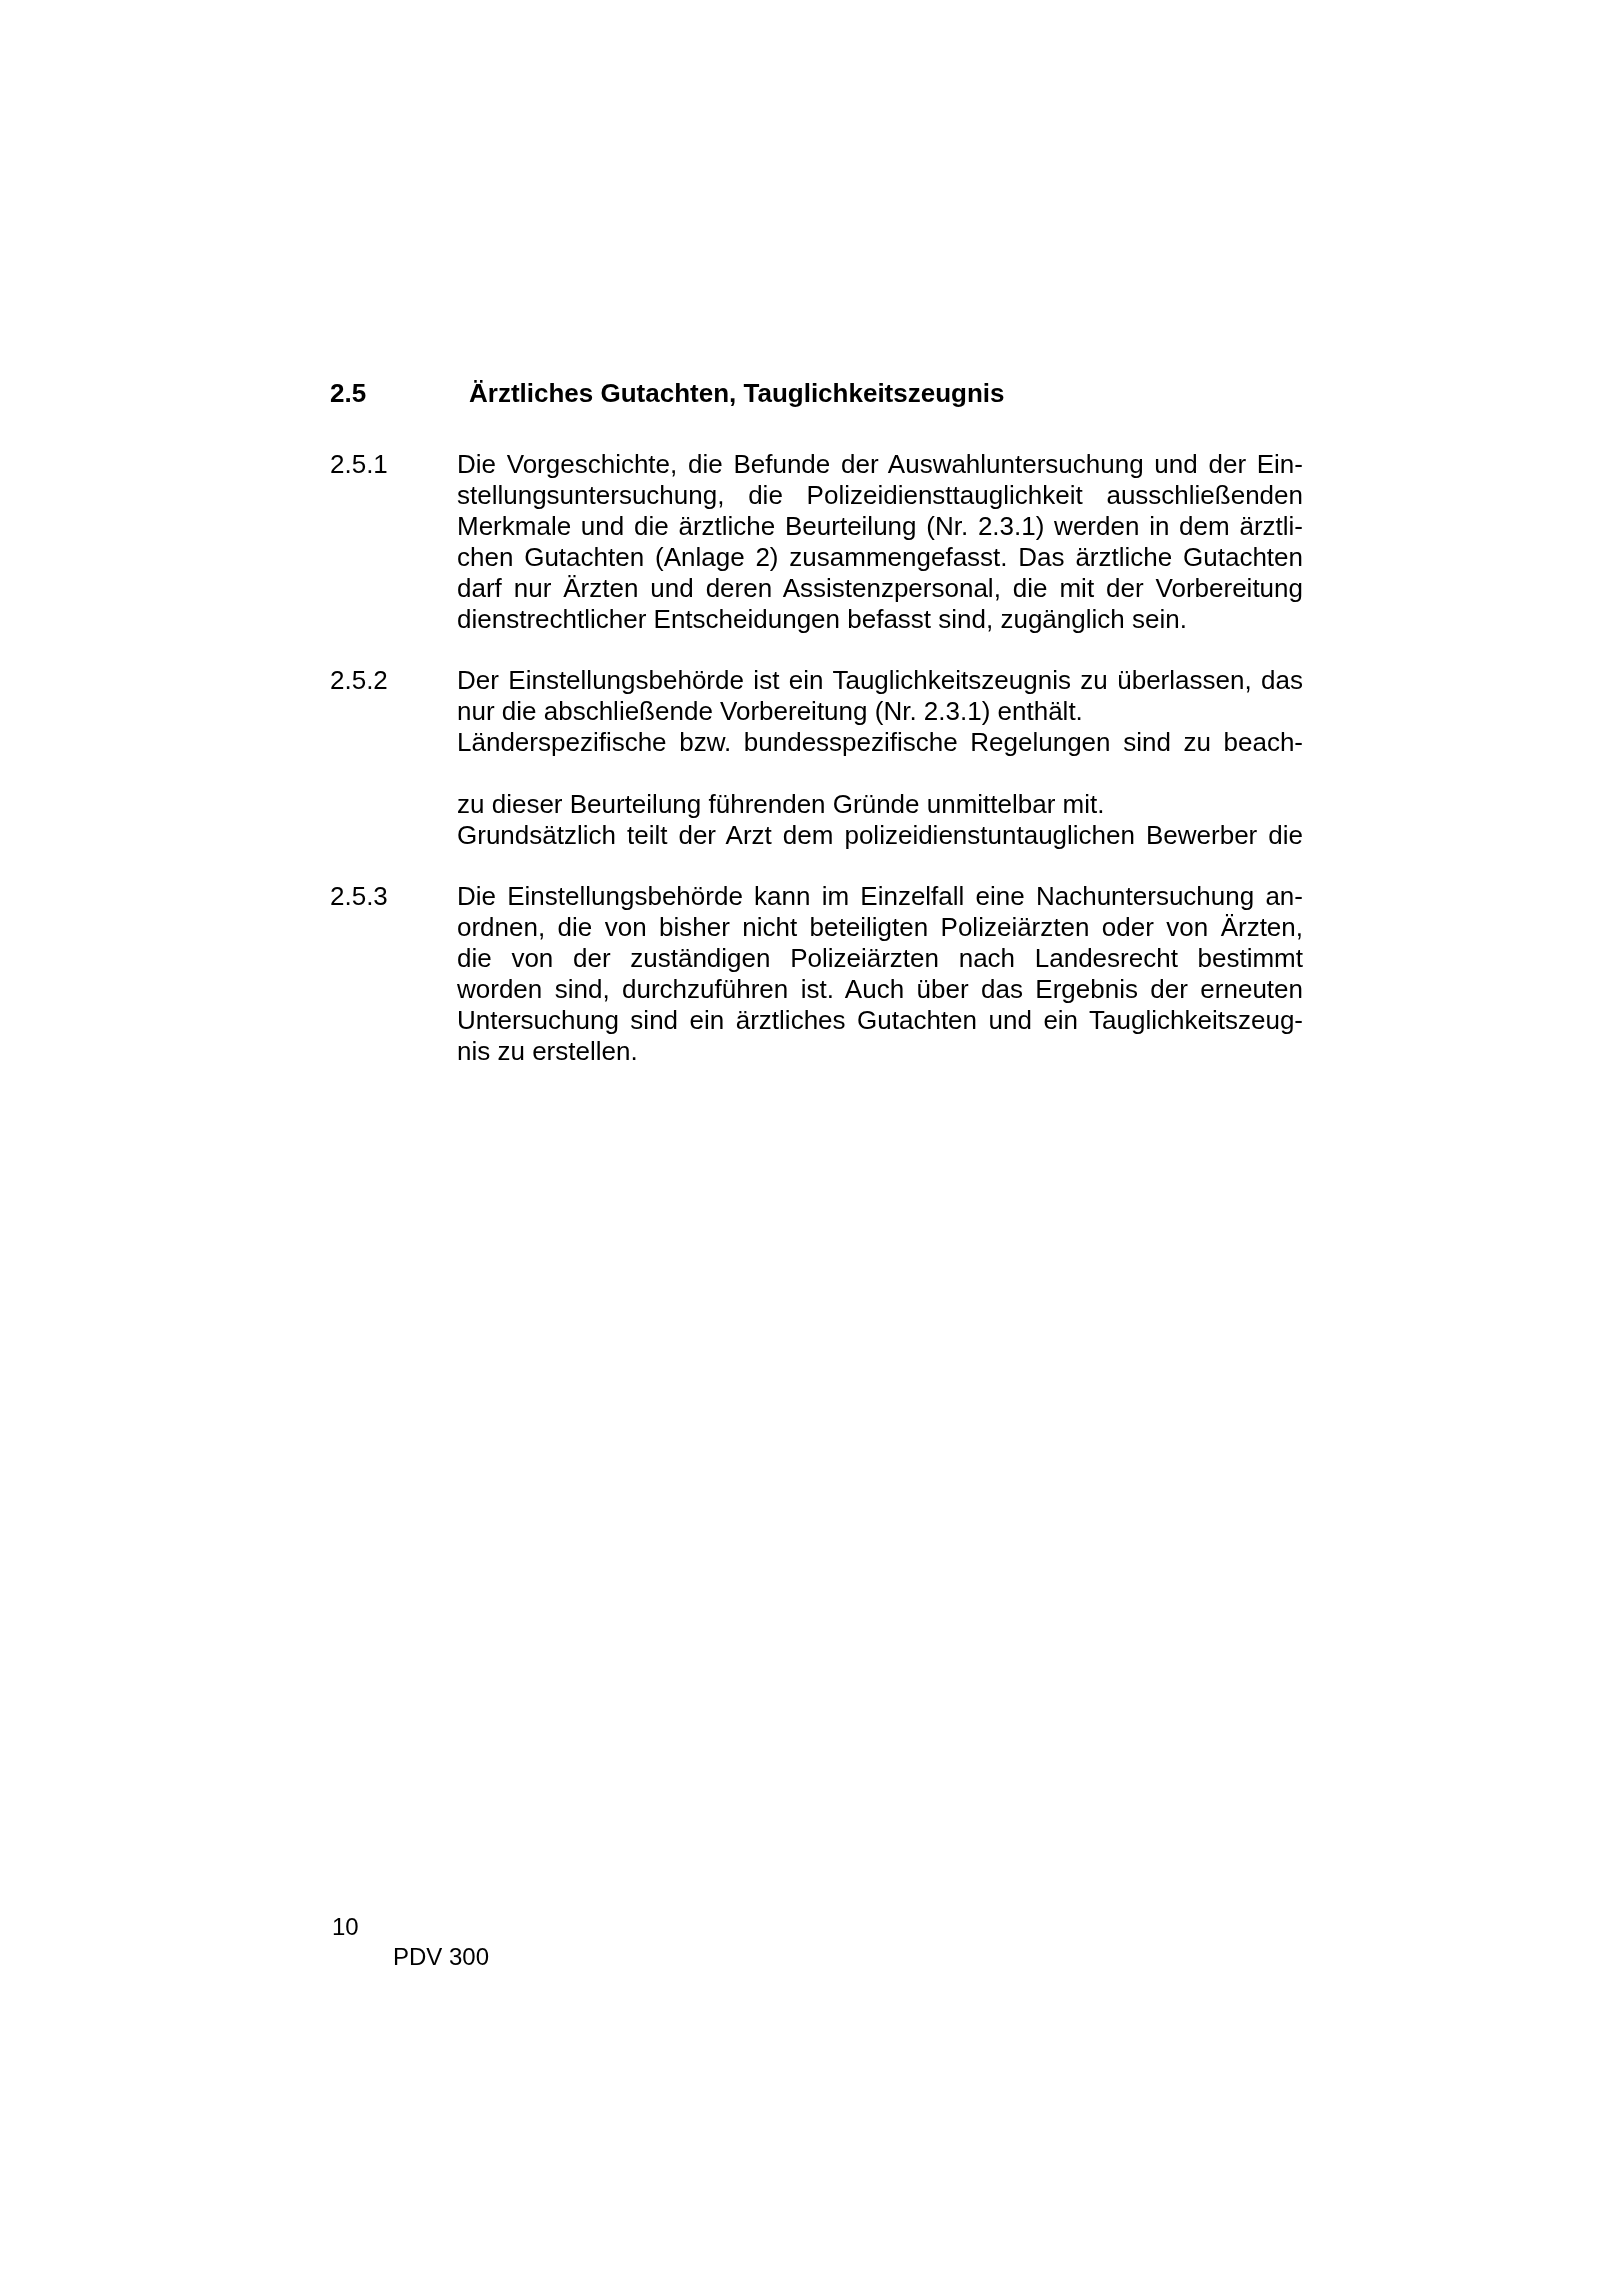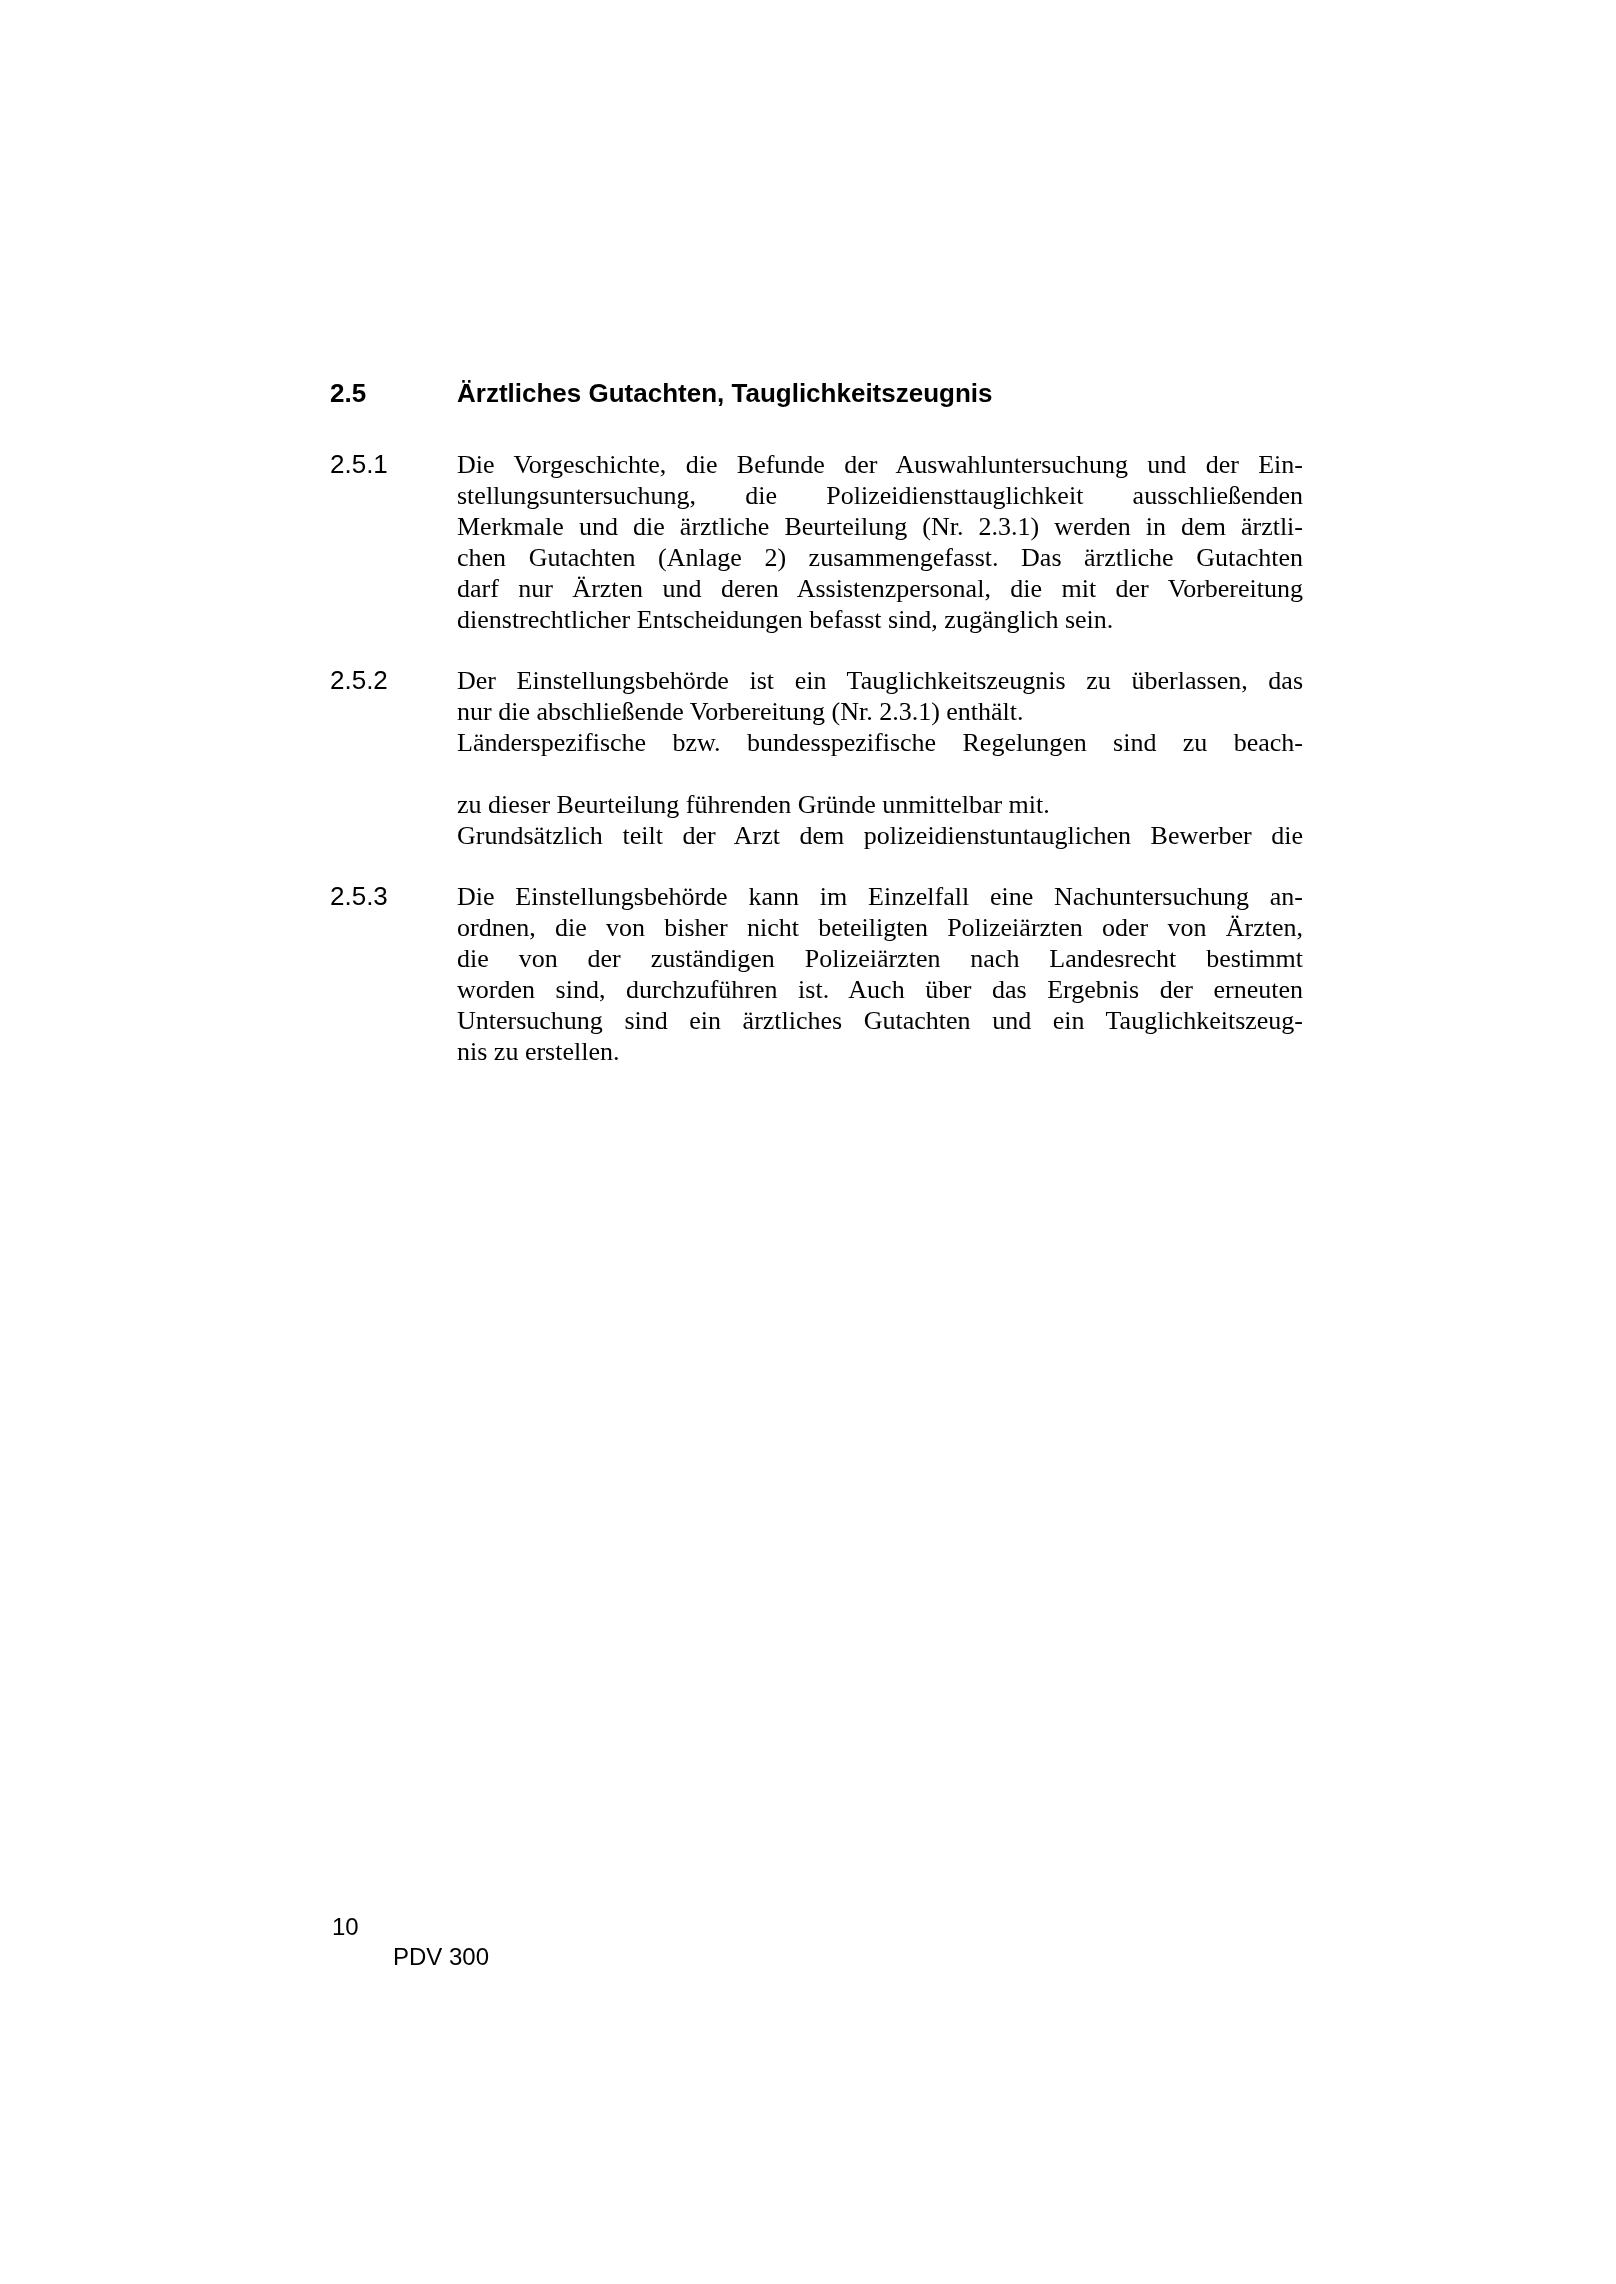--- a/index.html
+++ b/index.html
@@ -58,29 +58,29 @@
     -webkit-hyphens: manual;
   }
 
   
   .body > .ln:last-child { text-align: left; }
 
   .ln {
     display: block;
     text-align: justify;
     text-align-last: justify;
-    font-family: Liberation Serif, serif;
   }
   .ln.flush { text-align: left; text-align-last: left; }
 
   
   .heading-block {
     display: flex;
     align-items: flex-start;
     margin-bottom: 40px;
+    gap: 12px;
   }
   .heading-block .num,
   .heading-block .heading-text {
     font-weight: bold;
   }
   .heading-text {
     font-size: 26px;
     line-height: 31px;
     white-space: nowrap;
   }

